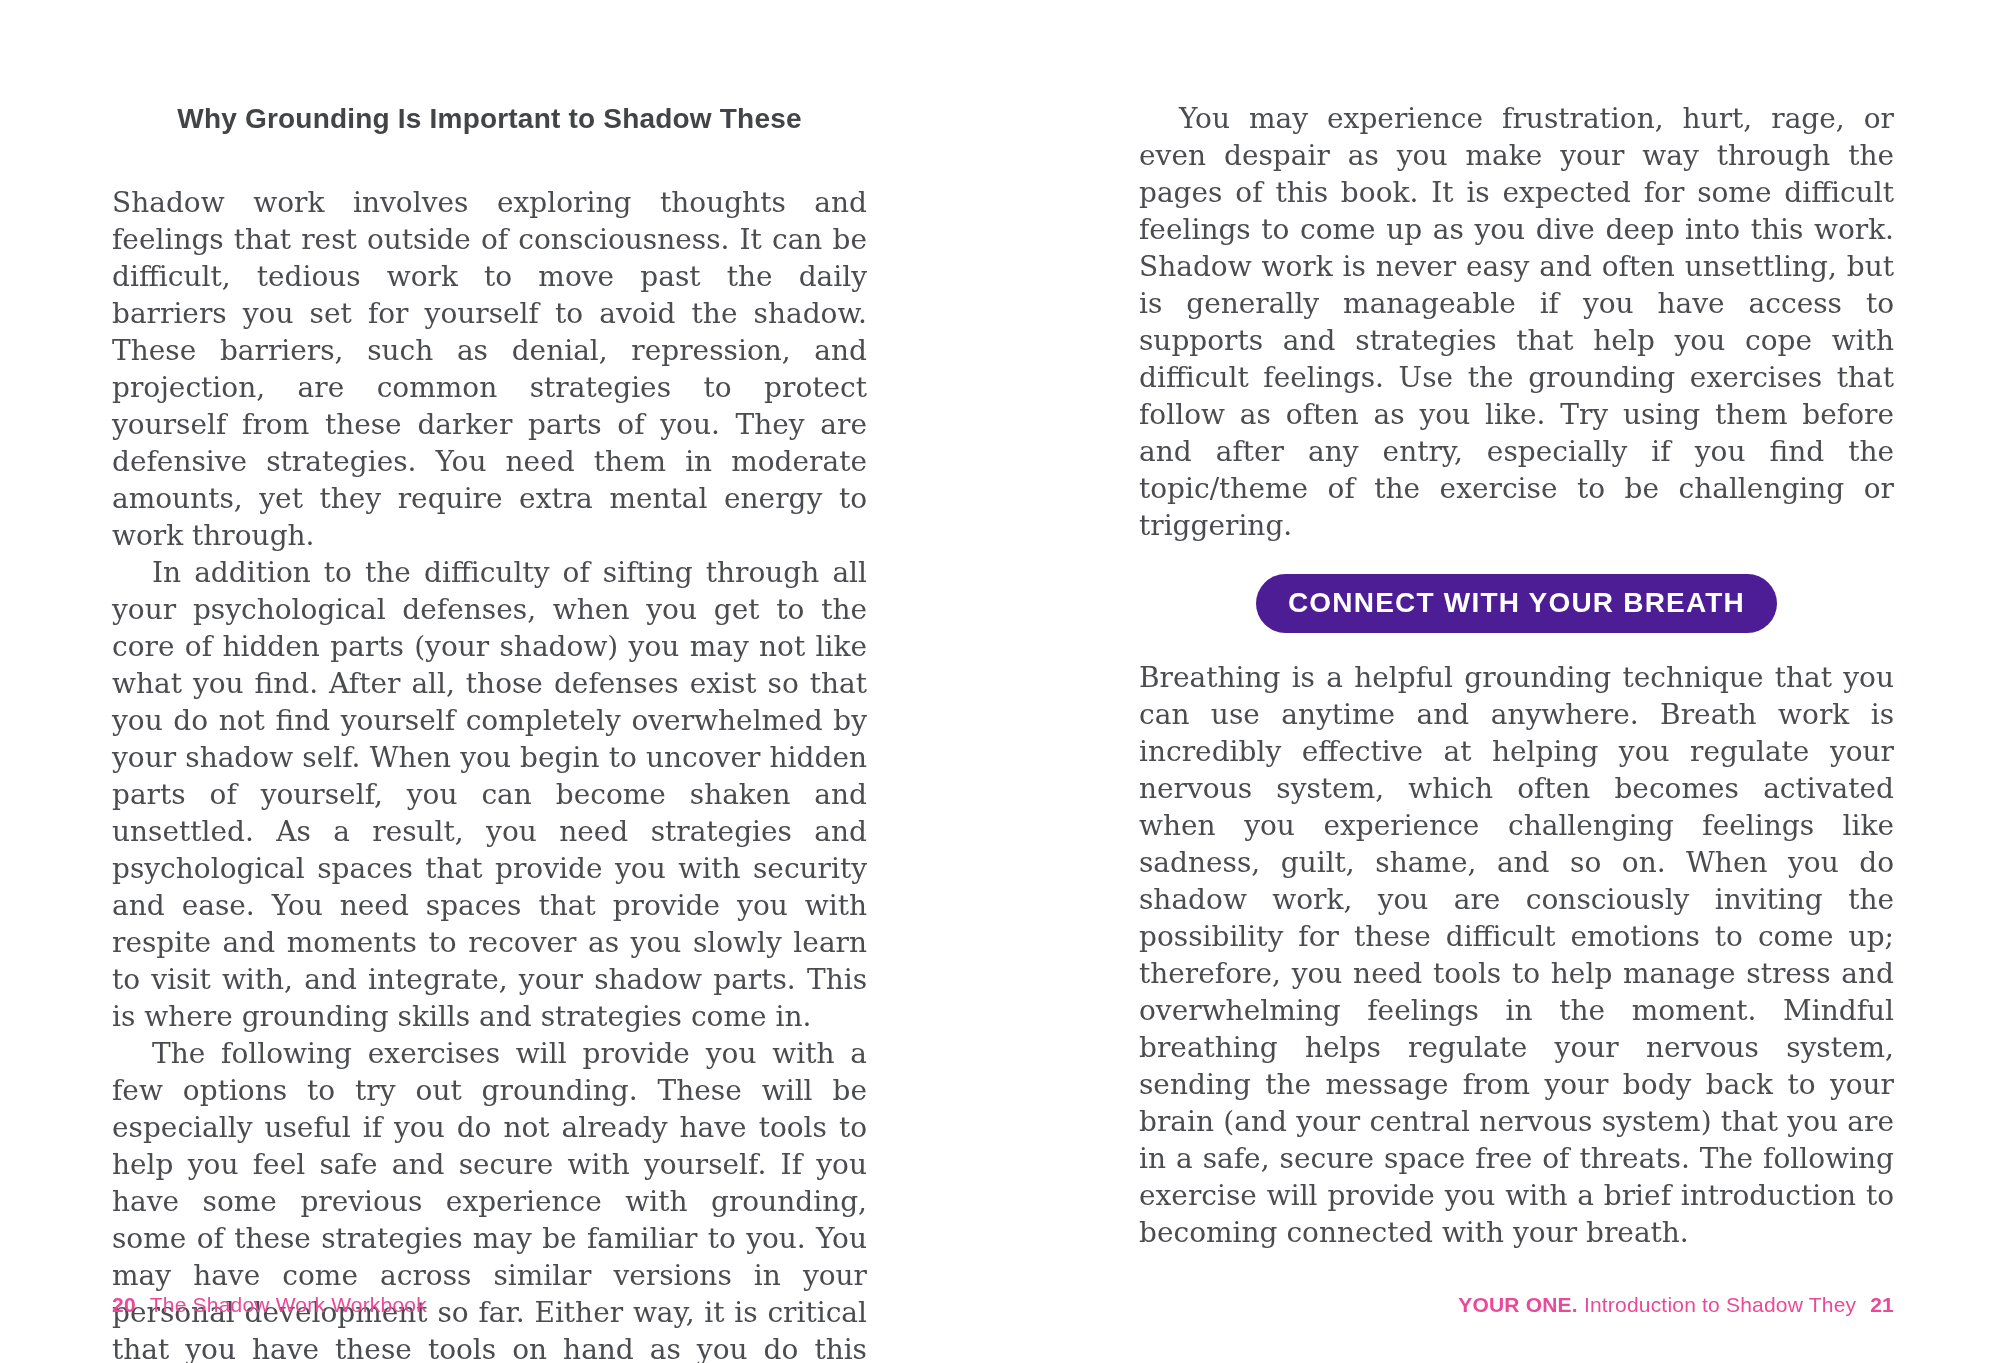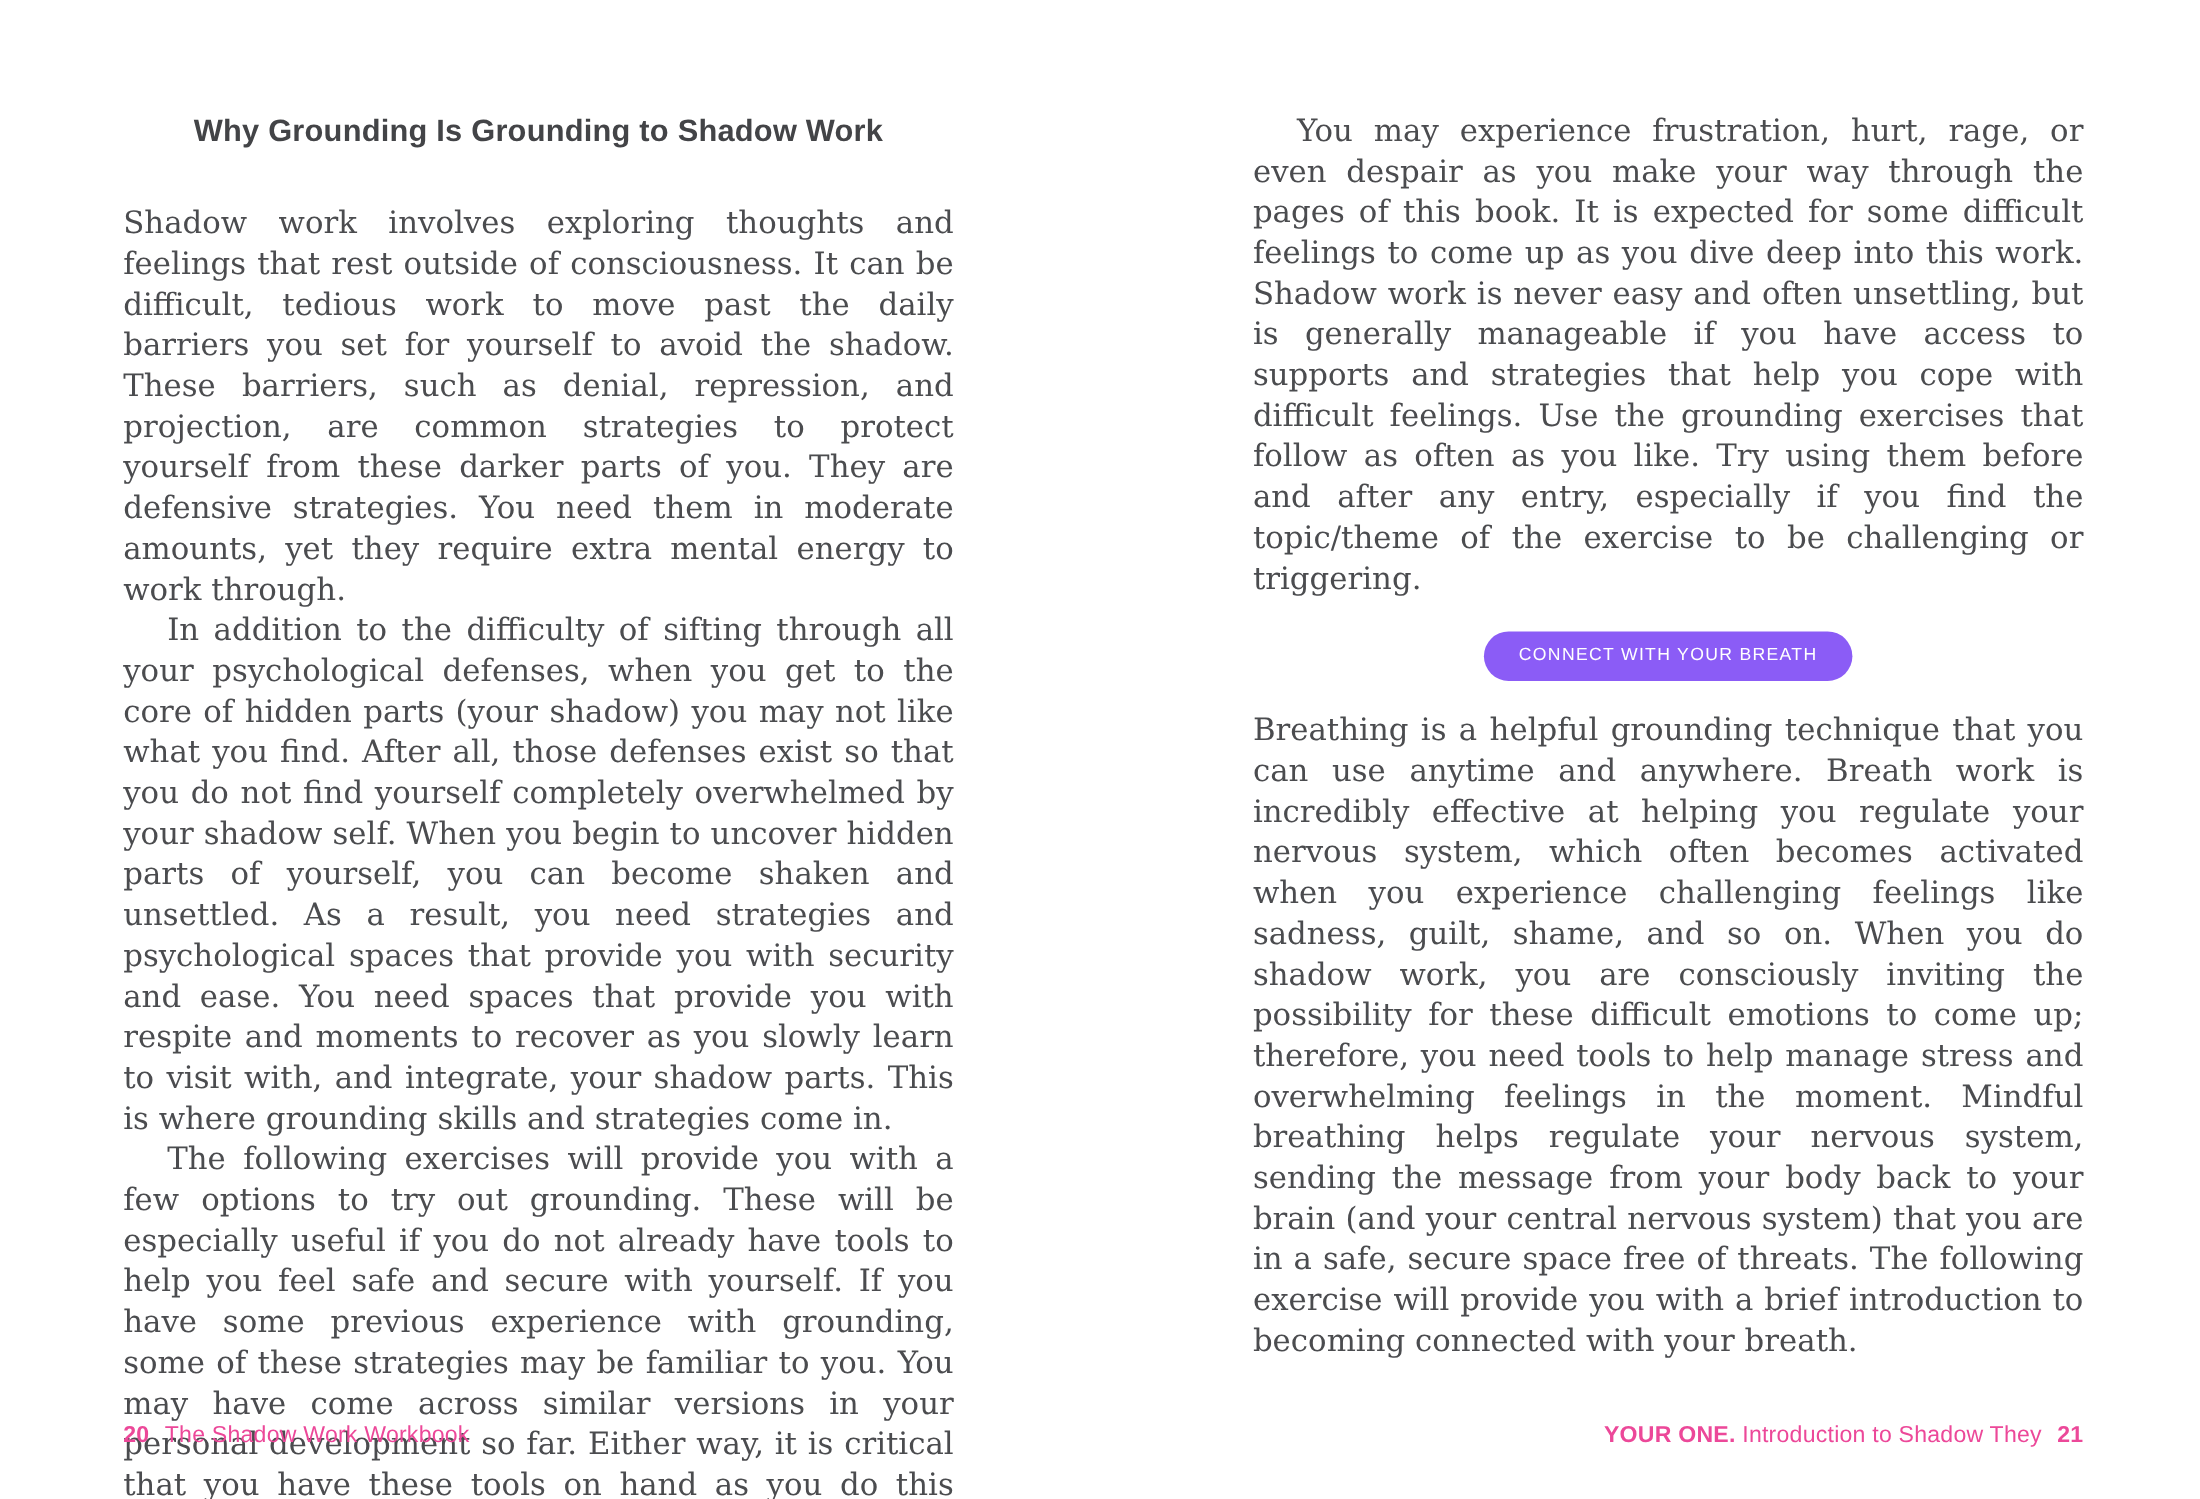--- a/index.html
+++ b/index.html
@@ -46,25 +46,25 @@
   }
   .para.indented { text-indent: 40px; }
 
   .badge-row {
     text-align: center;
     margin: 30px 0 26px 0;
   }
   .badge {
     display: inline-block;
     font-family: "Liberation Sans", "DejaVu Sans", sans-serif;
-    font-size: 16px;
-    font-weight: normal;
+    font-size: 28px;
+    font-weight: bold;
     letter-spacing: 1.2px;
     color: #ffffff;
-    background: #8b5cf6;
+    background: #4c1d95;
     padding: 13px 32px 14px 32px;
     border-radius: 44px;
   }
 
   .footer {
     position: absolute;
     bottom: 46px;
     font-family: "Liberation Sans", "DejaVu Sans", sans-serif;
     font-size: 21px;
     color: #ec4899;
@@ -76,21 +76,21 @@
   .footer .bold { font-weight: bold; }
   .footer .gap { display: inline-block; width: 14px; }
 </style>
 </head>
 <body>
 
 <div class="spread">
 
   <div class="page page-left">
     <div class="content">
-      <h1 class="heading">Why Grounding Is Grounding to Shadow Work</h1>
+      <h1 class="heading">Why Grounding Is Important to Shadow These</h1>
       <p class="para">Shadow work involves exploring thoughts and feelings that rest outside of consciousness. It can be difficult, tedious work to move past the daily barriers you set for yourself to avoid the shadow. These barriers, such as denial, repression, and projection, are common strategies to protect yourself from these darker parts of you. They are defensive strategies. You need them in moderate amounts, yet they require extra mental energy to work through.</p>
       <p class="para indented">In addition to the difficulty of sifting through all your psychological defenses, when you get to the core of hidden parts (your shadow) you may not like what you find. After all, those defenses exist so that you do not find yourself completely overwhelmed by your shadow self. When you begin to uncover hidden parts of yourself, you can become shaken and unsettled. As a result, you need strategies and psychological spaces that provide you with security and ease. You need spaces that provide you with respite and moments to recover as you slowly learn to visit with, and integrate, your shadow parts. This is where grounding skills and strategies come in.</p>
       <p class="para indented">The following exercises will provide you with a few options to try out grounding. These will be especially useful if you do not already have tools to help you feel safe and secure with yourself. If you have some previous experience with grounding, some of these strategies may be familiar to you. You may have come across similar versions in your personal development so far. Either way, it is critical that you have these tools on hand as you do this work.</p>
     </div>
     <div class="footer footer-left">
       <span class="bold">20</span><span class="gap"></span><span>The Shadow Work Workbook</span>
     </div>
   </div>
 
   <div class="page page-right">

